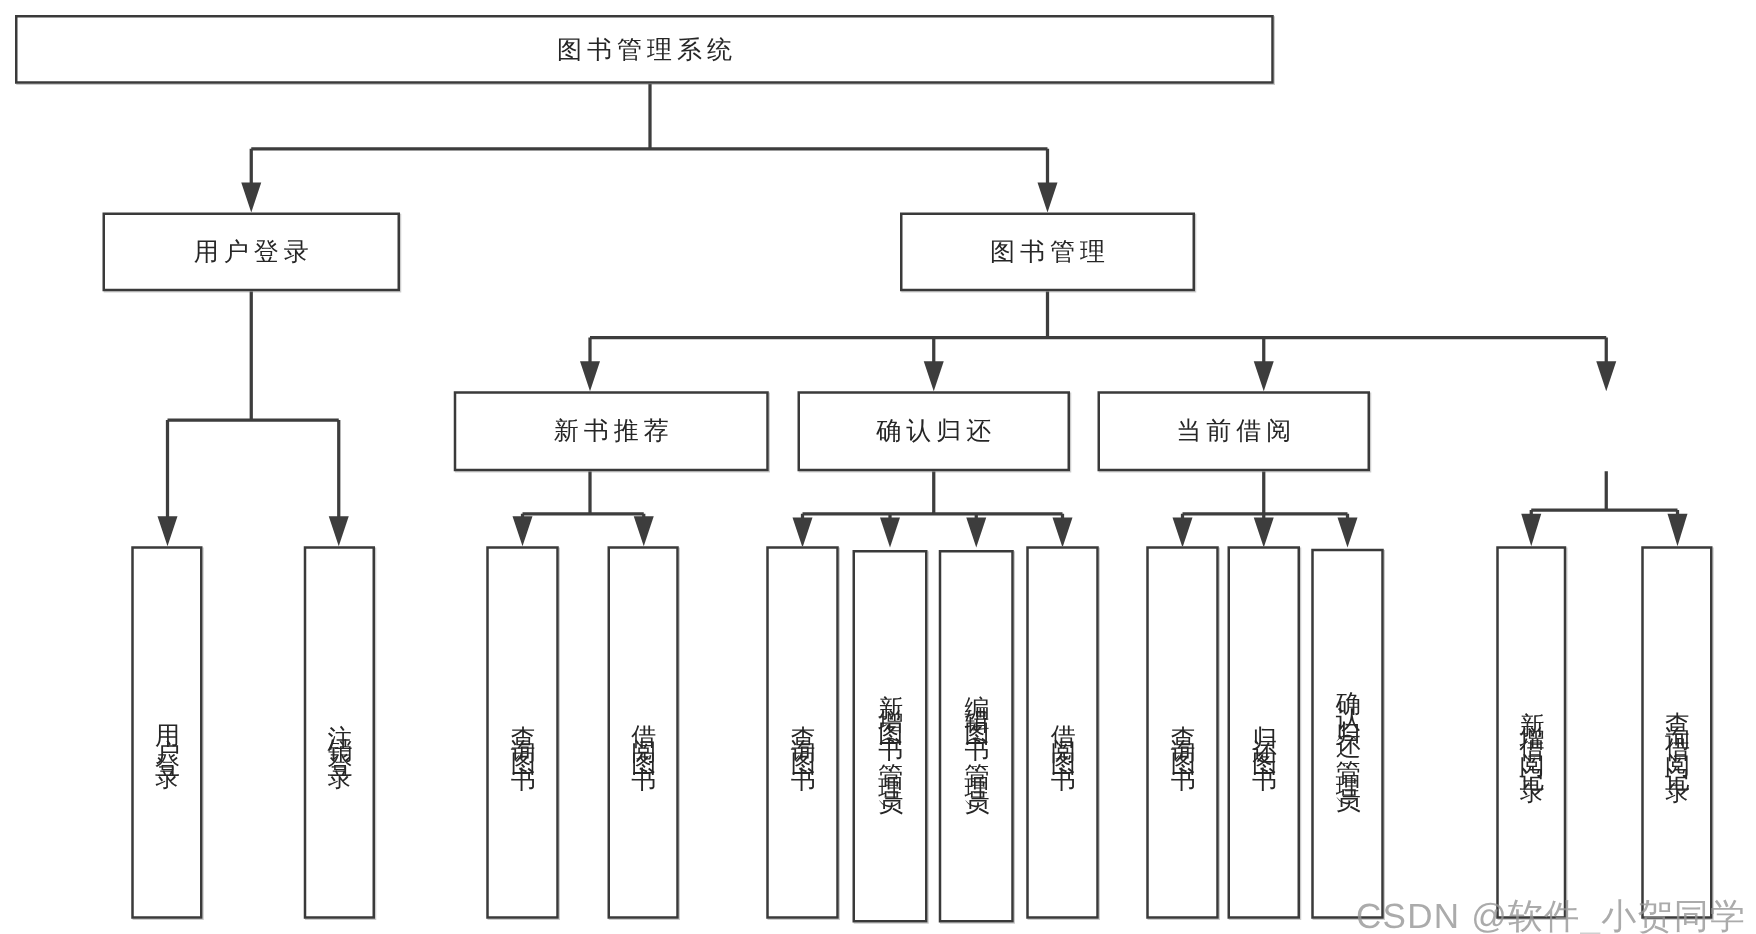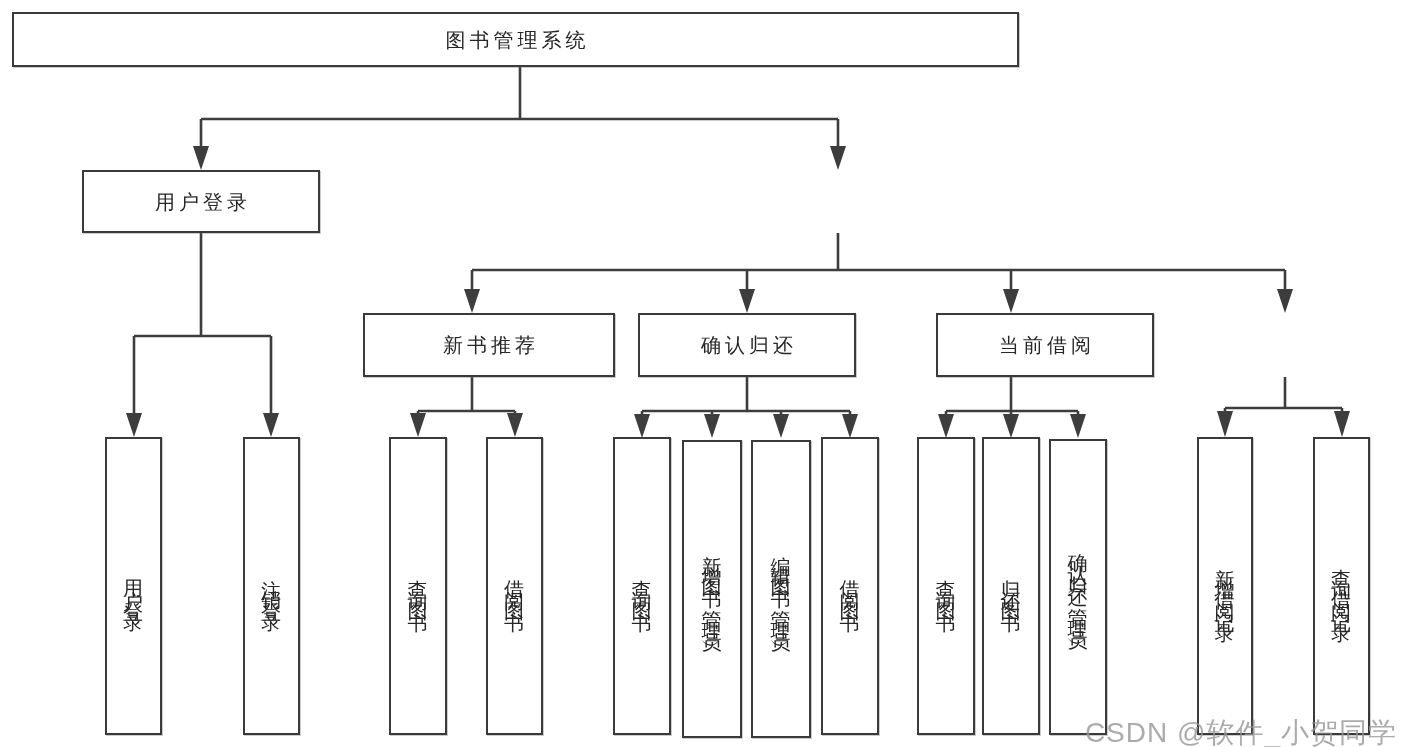--- a/index.html
+++ b/index.html
@@ -90,28 +90,31 @@
     </g>
   </svg>
 
   <div class="node" style="left:12px; top:12px; width:1007px; height:55px;">
     <span class="h-label">图书管理系统</span>
   </div>
 
   <div class="node" style="left:82px; top:170px; width:238px; height:63px;">
     <span class="h-label">用户登录</span>
   </div>
+  <div class="node" style="left:720px; top:170px; width:236px; height:63px;">
+    <span class="h-label">图书管理</span>
+  </div>
 
   <div class="node" style="left:363px; top:313px; width:252px; height:64px;">
     <span class="h-label">新书推荐</span>
   </div>
   <div class="node" style="left:638px; top:313px; width:218px; height:64px;">
     <span class="h-label">确认归还</span>
   </div>
-  <div class="node" style="left:936px; top:313px; width:218px; height:64px;">
+  <div class="node" style="left:878px; top:313px; width:218px; height:64px;">
     <span class="h-label">当前借阅</span>
   </div>
 
   <div class="node" style="left:105px; top:437px; width:57px; height:298px;">
     <span class="v-label">用户登录</span>
   </div>
   <div class="node" style="left:243px; top:437px; width:57px; height:298px;">
     <span class="v-label">注销登录</span>
   </div>
 

